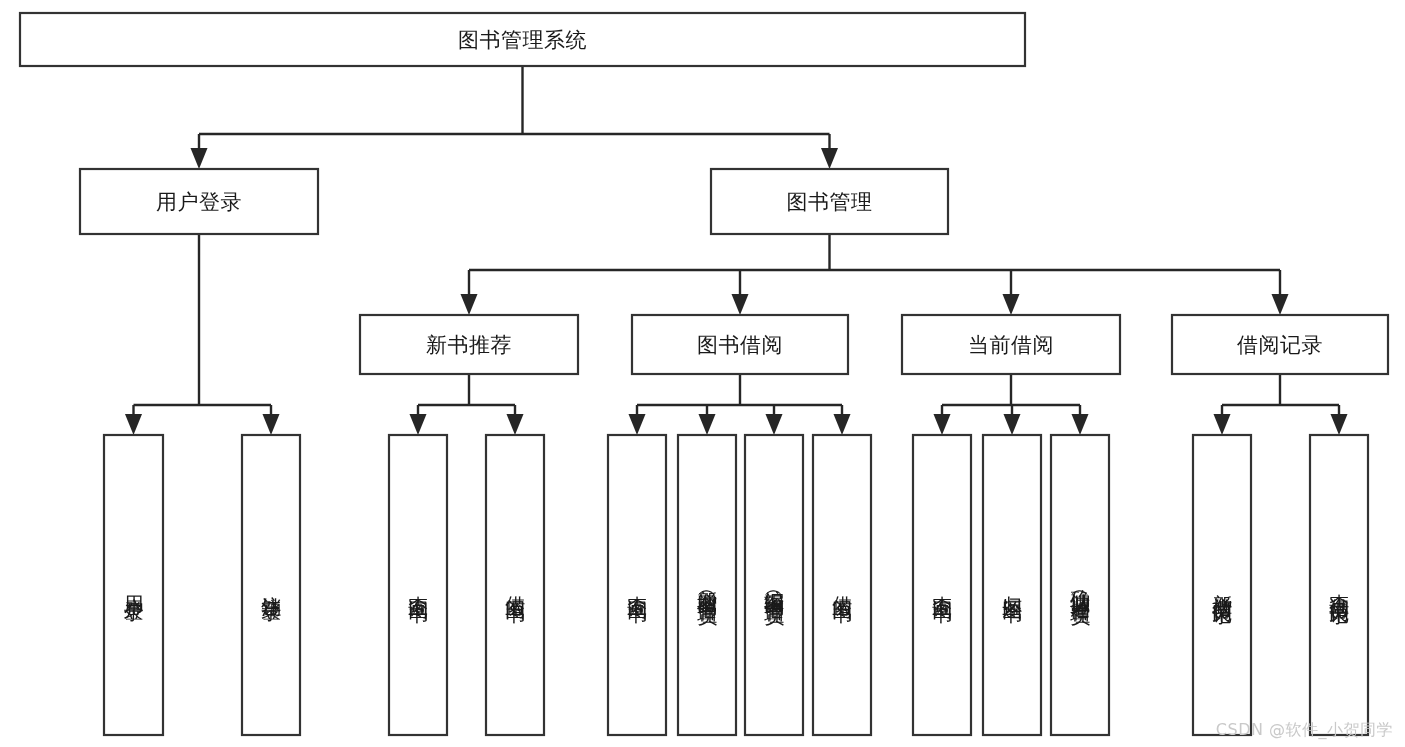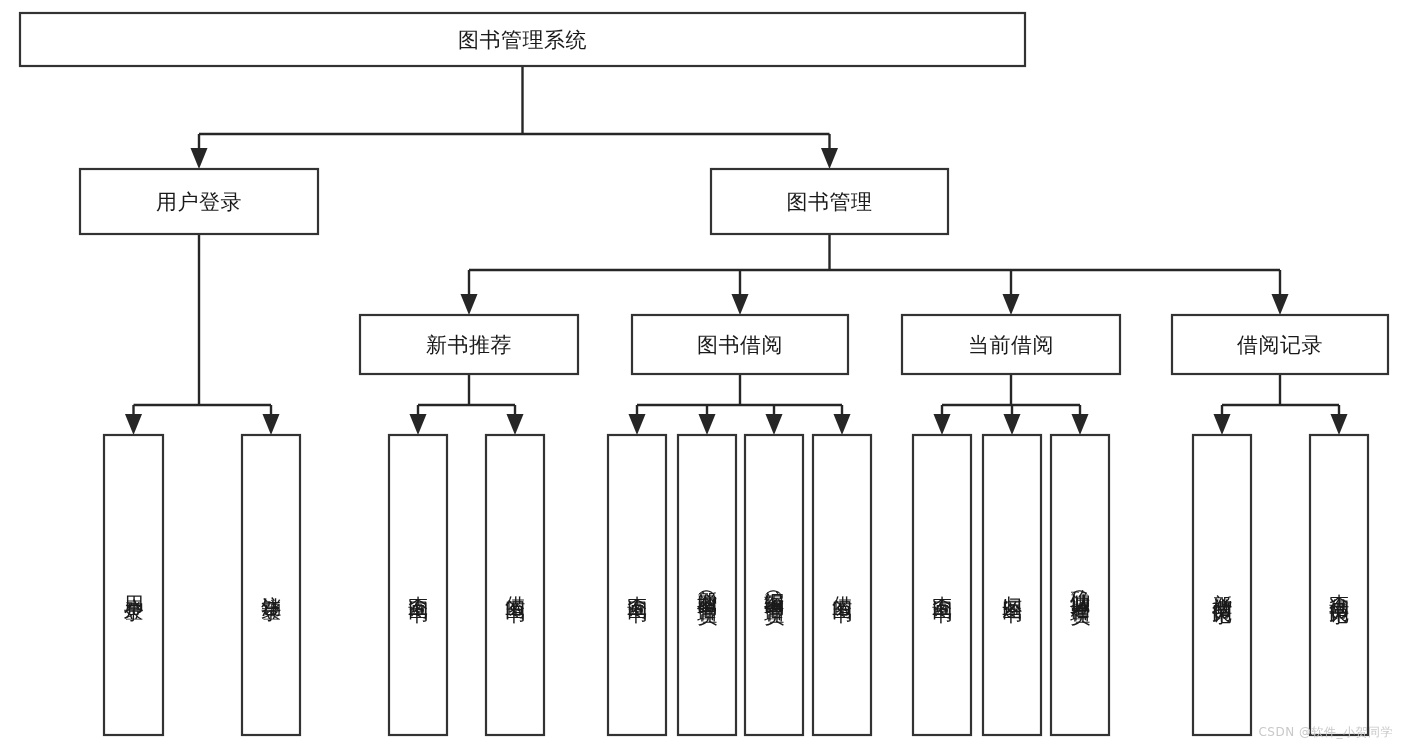--- a/index.html
+++ b/index.html
@@ -66,21 +66,21 @@
     color: #1a1a1a;
     letter-spacing: 2.5px;
     white-space: nowrap;
     text-align: center;
   }
   .watermark {
     position: absolute;
     right: 12px;
     bottom: 6px;
     font-family: "DejaVu Sans", "Liberation Sans", sans-serif;
-    font-size: 12px;
+    font-size: 16px;
     color: #c9c9c9;
     letter-spacing: 0.5px;
     white-space: nowrap;
     user-select: none;
   }
 </style>
 </head>
 <body>
 
 <div id="diagram-root">

